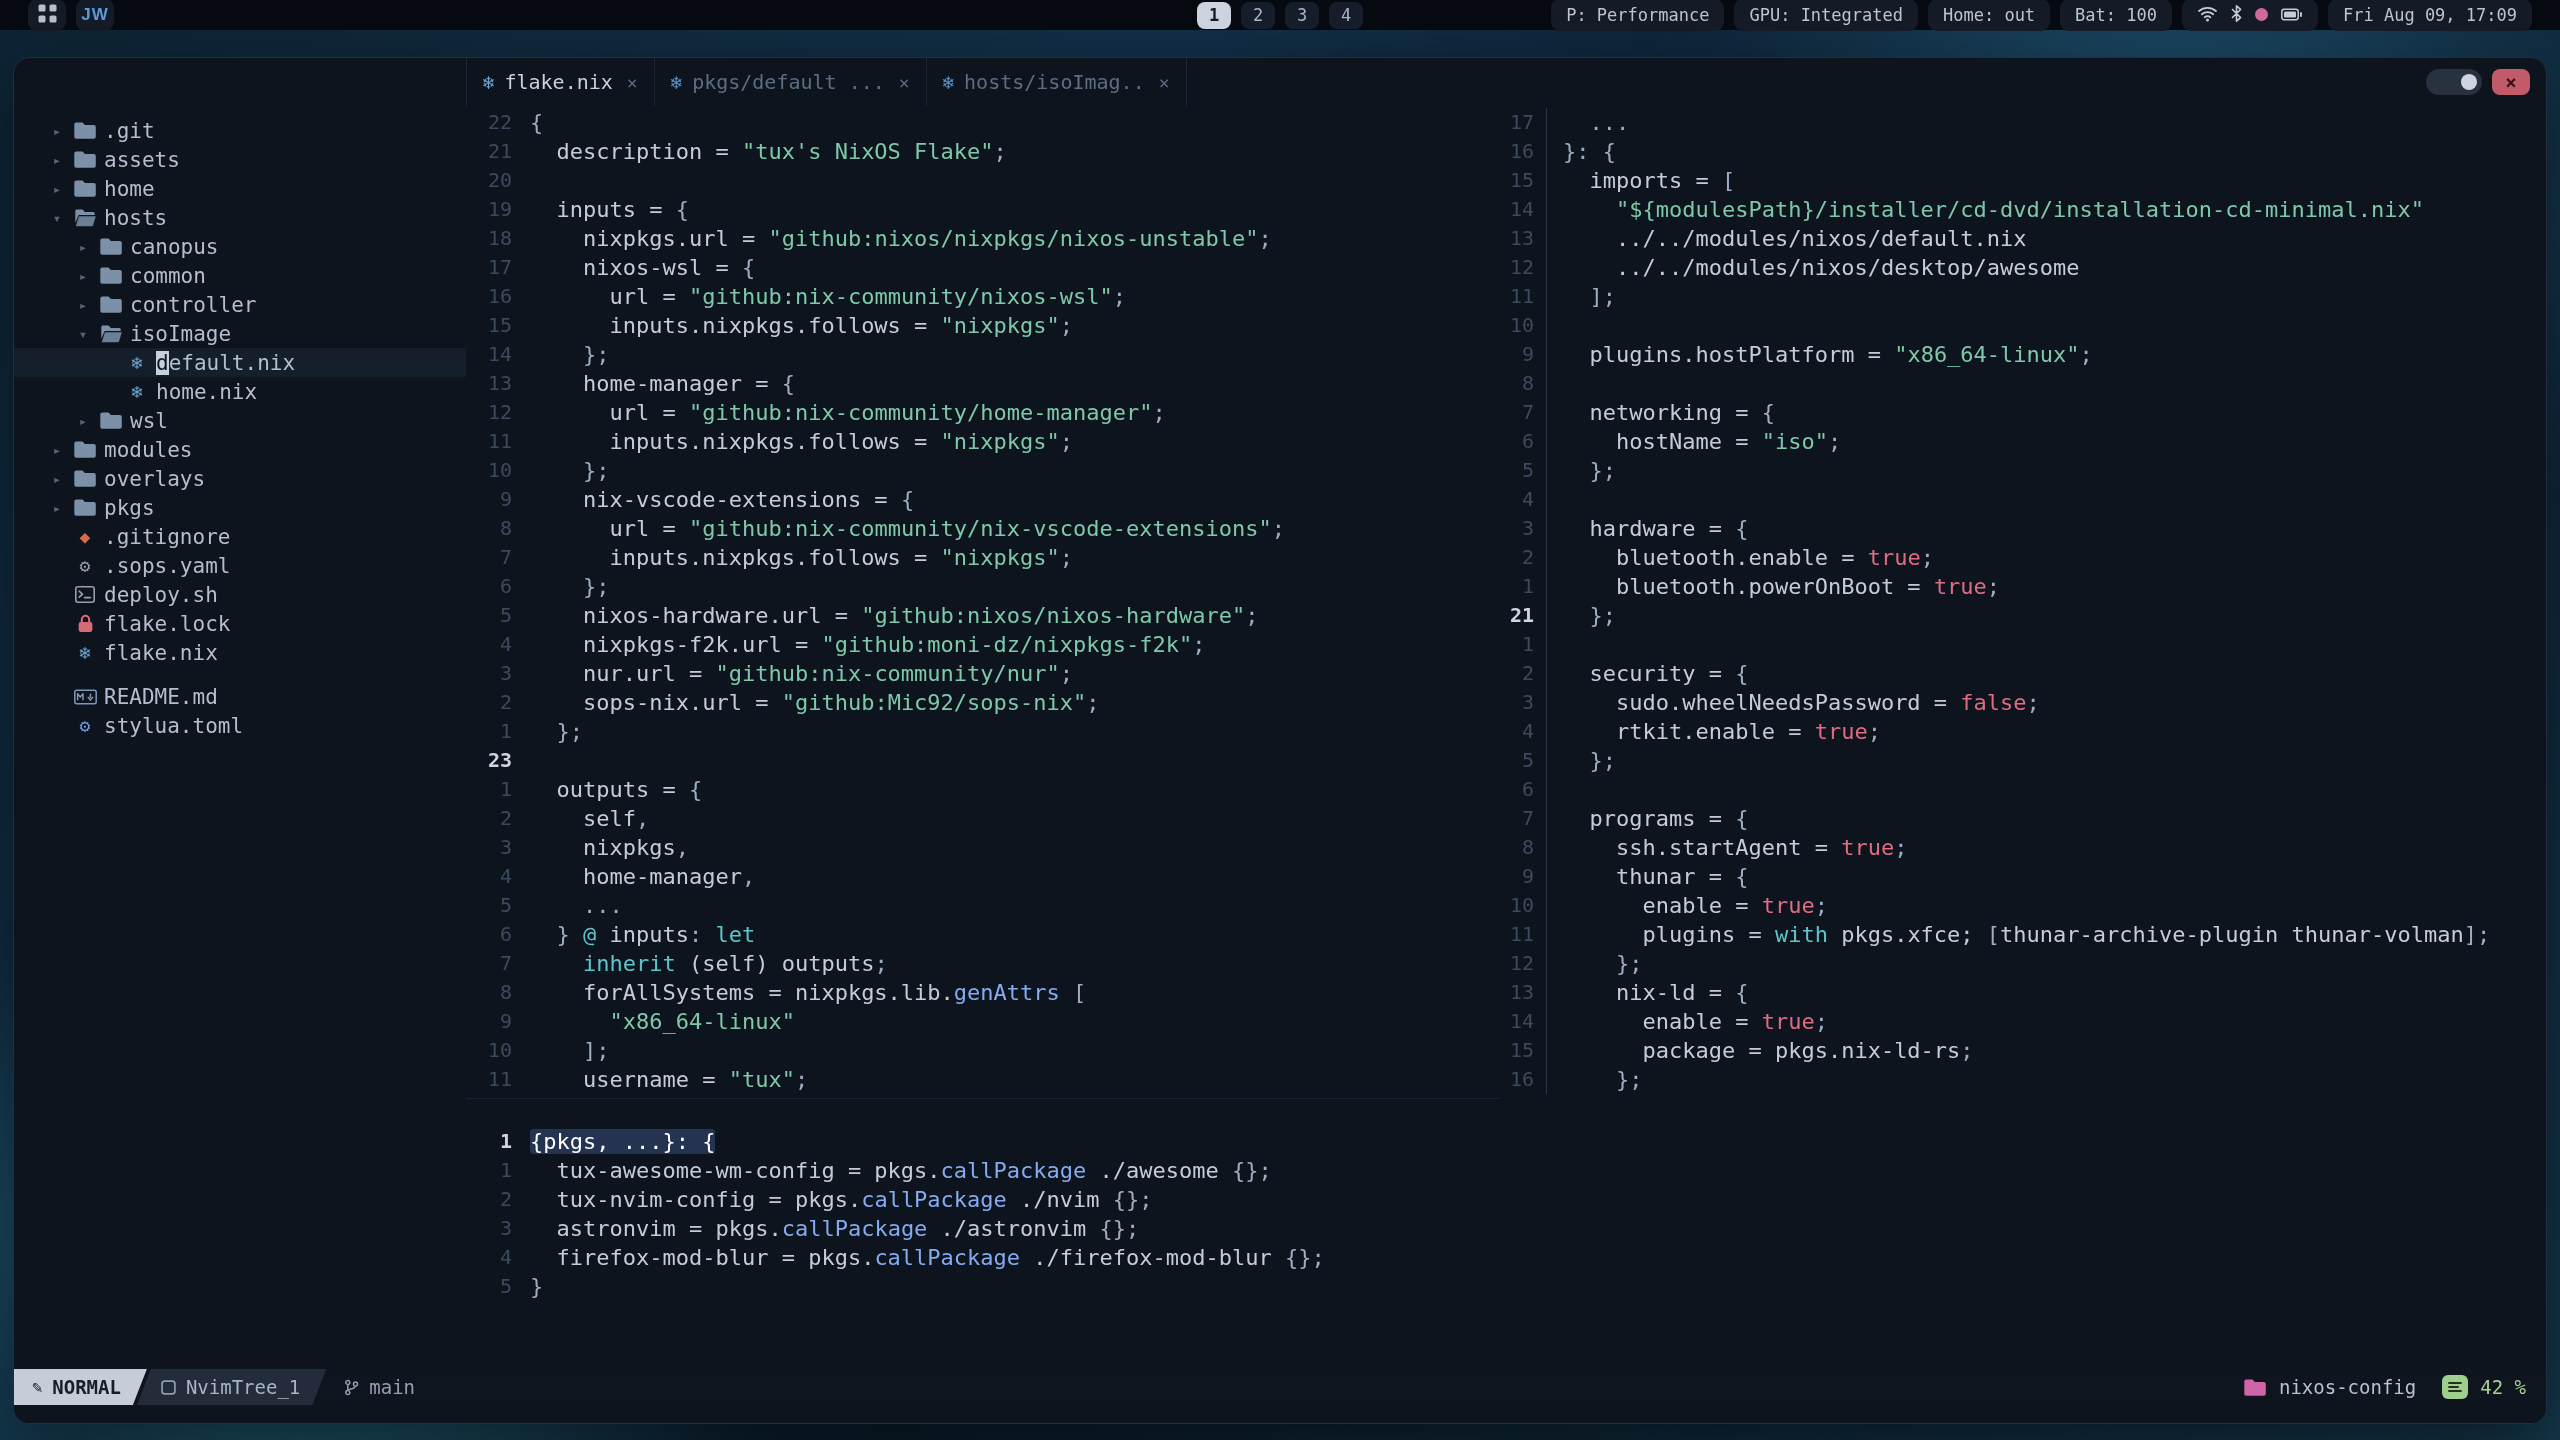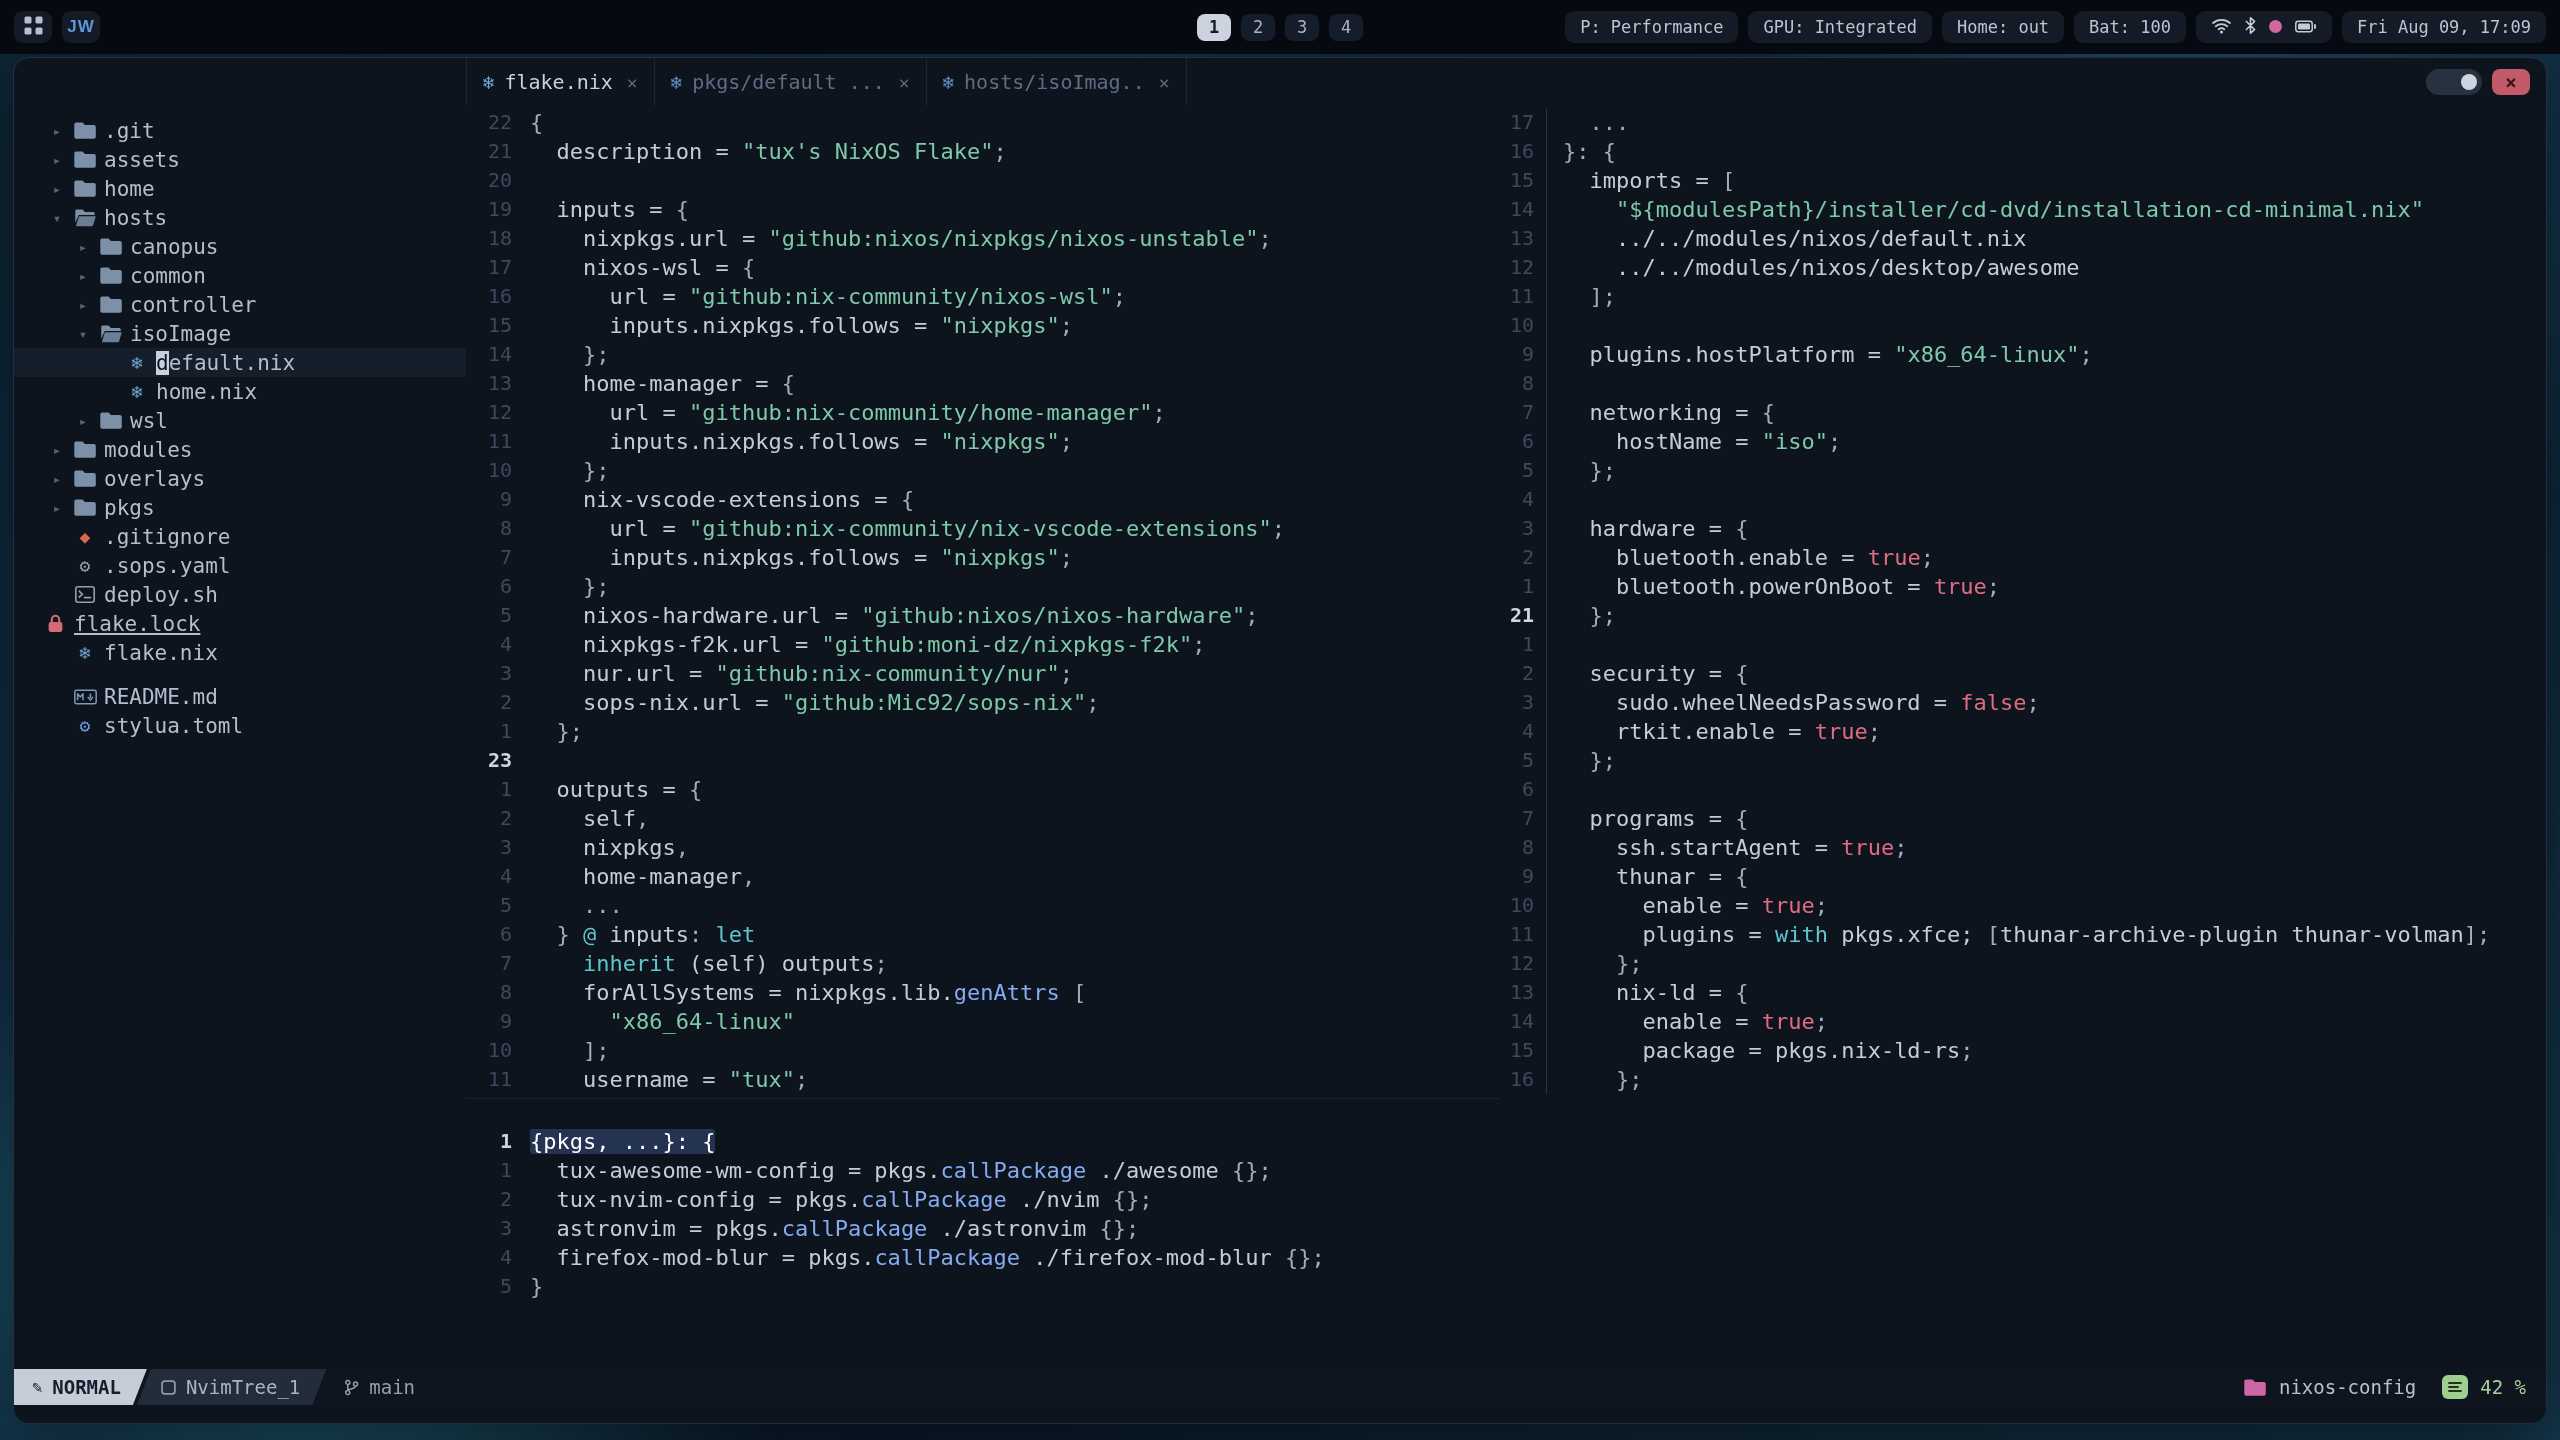--- a/index.html
+++ b/index.html
@@ -2,21 +2,21 @@
 <html><head>
 <meta charset="utf-8">
 <style>
 *{margin:0;padding:0;box-sizing:border-box}
 html,body{width:2560px;height:1440px;overflow:hidden;background:#0a1826;font-family:"DejaVu Sans Mono",monospace;font-variant-ligatures:none}
 .desktop{position:relative;width:2560px;height:1440px}
 .wallpaper{position:absolute;inset:0;background:linear-gradient(135deg,#0e2535 0%,#123049 30%,#0b1d2e 58%,#15394e 100%)}
 .wallpaper::before{content:"";position:absolute;left:-6%;bottom:-12%;width:950px;height:720px;background:radial-gradient(closest-side,#2f8ba0,transparent);filter:blur(46px);opacity:.85}
 .wallpaper::after{content:"";position:absolute;right:-6%;top:-14%;width:1050px;height:740px;background:radial-gradient(closest-side,#2b6f94,transparent);filter:blur(54px);opacity:.75}
 
-.topbar{position:absolute;left:0;top:0;width:2560px;height:54px;background:#06090f;display:flex;align-items:center;justify-content:space-between;padding:0 14px;z-index:6;font-size:17px;color:#c3cdda}
+.topbar{position:absolute;left:0;top:0;width:2560px;height:30px;background:#06090f;display:flex;align-items:center;justify-content:space-between;padding:0 28px;z-index:6;font-size:17px;color:#c3cdda}
 .tb-left{display:flex;gap:10px;align-items:center}
 .tb-btn{height:32px;min-width:38px;display:flex;align-items:center;justify-content:center;background:#141b27;border:none;border-radius:9px;color:#bac4d3;cursor:default}
 .logo span{color:#5b9ad8;font-weight:bold;font-size:17px;letter-spacing:1px}
 .tb-center{position:absolute;left:50%;transform:translateX(-50%);display:flex;gap:10px}
 .ws{width:34px;height:27px;border-radius:8px;background:#161d2a;color:#aab4c4;border:none;font-size:17px;font-family:inherit}
 .ws.active{background:#ccd3de;color:#131a26;font-weight:bold}
 .tb-right{display:flex;gap:10px;align-items:center}
 .pills{display:flex;gap:10px}
 .pill{height:32px;display:flex;align-items:center;padding:0 15px;background:#141b27;border-radius:9px;color:#bac4d3;font-size:17px;white-space:nowrap}
 .tray{gap:13px}
@@ -197,21 +197,21 @@
           <div class="tree-row" style="padding-left: 30px;"><span class="chev">▸</span><span class="ticon"><svg width="23" height="19" viewBox="0 0 23 19">
                 <path fill="#7c90a8" d="M2.2 1.5h6.3l2.4 2.6h9a1.9 1.9 0 0 1 1.9 1.9v9.8a1.9 1.9 0 0 1-1.9 1.9H2.2A1.9 1.9 0 0 1 .3 15.8V3.4A1.9 1.9 0 0 1 2.2 1.5z"></path>
               </svg></span><span class="tlabel">pkgs</span></div>
           <div class="tree-row" style="padding-left: 30px;"><span class="chev"></span><span class="ticon" style="color: rgb(216, 104, 78);">◆</span><span class="tlabel">.gitignore</span></div>
           <div class="tree-row" style="padding-left: 30px;"><span class="chev"></span><span class="ticon" style="color: rgb(147, 160, 176);">⚙</span><span class="tlabel">.sops.yaml</span></div>
           <div class="tree-row" style="padding-left: 30px;"><span class="chev"></span><span class="ticon"><svg width="20" height="17" viewBox="0 0 20 17">
                 <rect x=".8" y=".8" width="18.4" height="15.4" rx="2.2" fill="none" stroke="#93a0b0" stroke-width="1.6"></rect>
                 <path d="M4.2 5.2l3.2 3-3.2 3" stroke="#93a0b0" stroke-width="1.6" fill="none" stroke-linecap="round"></path>
                 <path d="M9.5 11.6h6" stroke="#93a0b0" stroke-width="1.6" stroke-linecap="round"></path>
               </svg></span><span class="tlabel">deploy.sh</span></div>
-          <div class="tree-row" style=" text-decoration: underline;"><span class="chev"></span><span class="ticon"><svg width="17" height="19" viewBox="0 0 16 18">
+          <div class="tree-row" style="padding-left: 30px;"><span class="chev"></span><span class="ticon"><svg width="17" height="19" viewBox="0 0 16 18">
                 <path d="M4.5 8V5.2a3.5 3.5 0 0 1 7 0V8" stroke="#d56a78" stroke-width="2" fill="none"></path>
                 <rect x="1.5" y="7.5" width="13" height="9.5" rx="2" fill="#d56a78"></rect>
               </svg></span><span class="tlabel">flake.lock</span></div>
           <div class="tree-row" style="padding-left: 30px;"><span class="chev"></span><span class="ticon" style="color: rgb(111, 166, 210);">❄</span><span class="tlabel">flake.nix</span></div>
           <div class="tree-row" style="padding-left: 30px; margin-top: 15px;"><span class="chev"></span><span class="ticon"><svg width="23" height="16" viewBox="0 0 23 15">
                 <rect x=".8" y=".8" width="21.4" height="13.4" rx="2" fill="none" stroke="#7e97b8" stroke-width="1.5"></rect>
                 <path d="M3.6 10.8V4.2l2.7 3.2L9 4.2v6.6" stroke="#7e97b8" stroke-width="1.5" fill="none" stroke-linejoin="round"></path>
                 <path d="M16.4 4.2v4.4" stroke="#7e97b8" stroke-width="1.5"></path>
                 <path d="M13.8 7.4l2.6 3.2 2.6-3.2" stroke="#7e97b8" stroke-width="1.5" fill="none" stroke-linejoin="round"></path>
               </svg></span><span class="tlabel">README.md</span></div>

